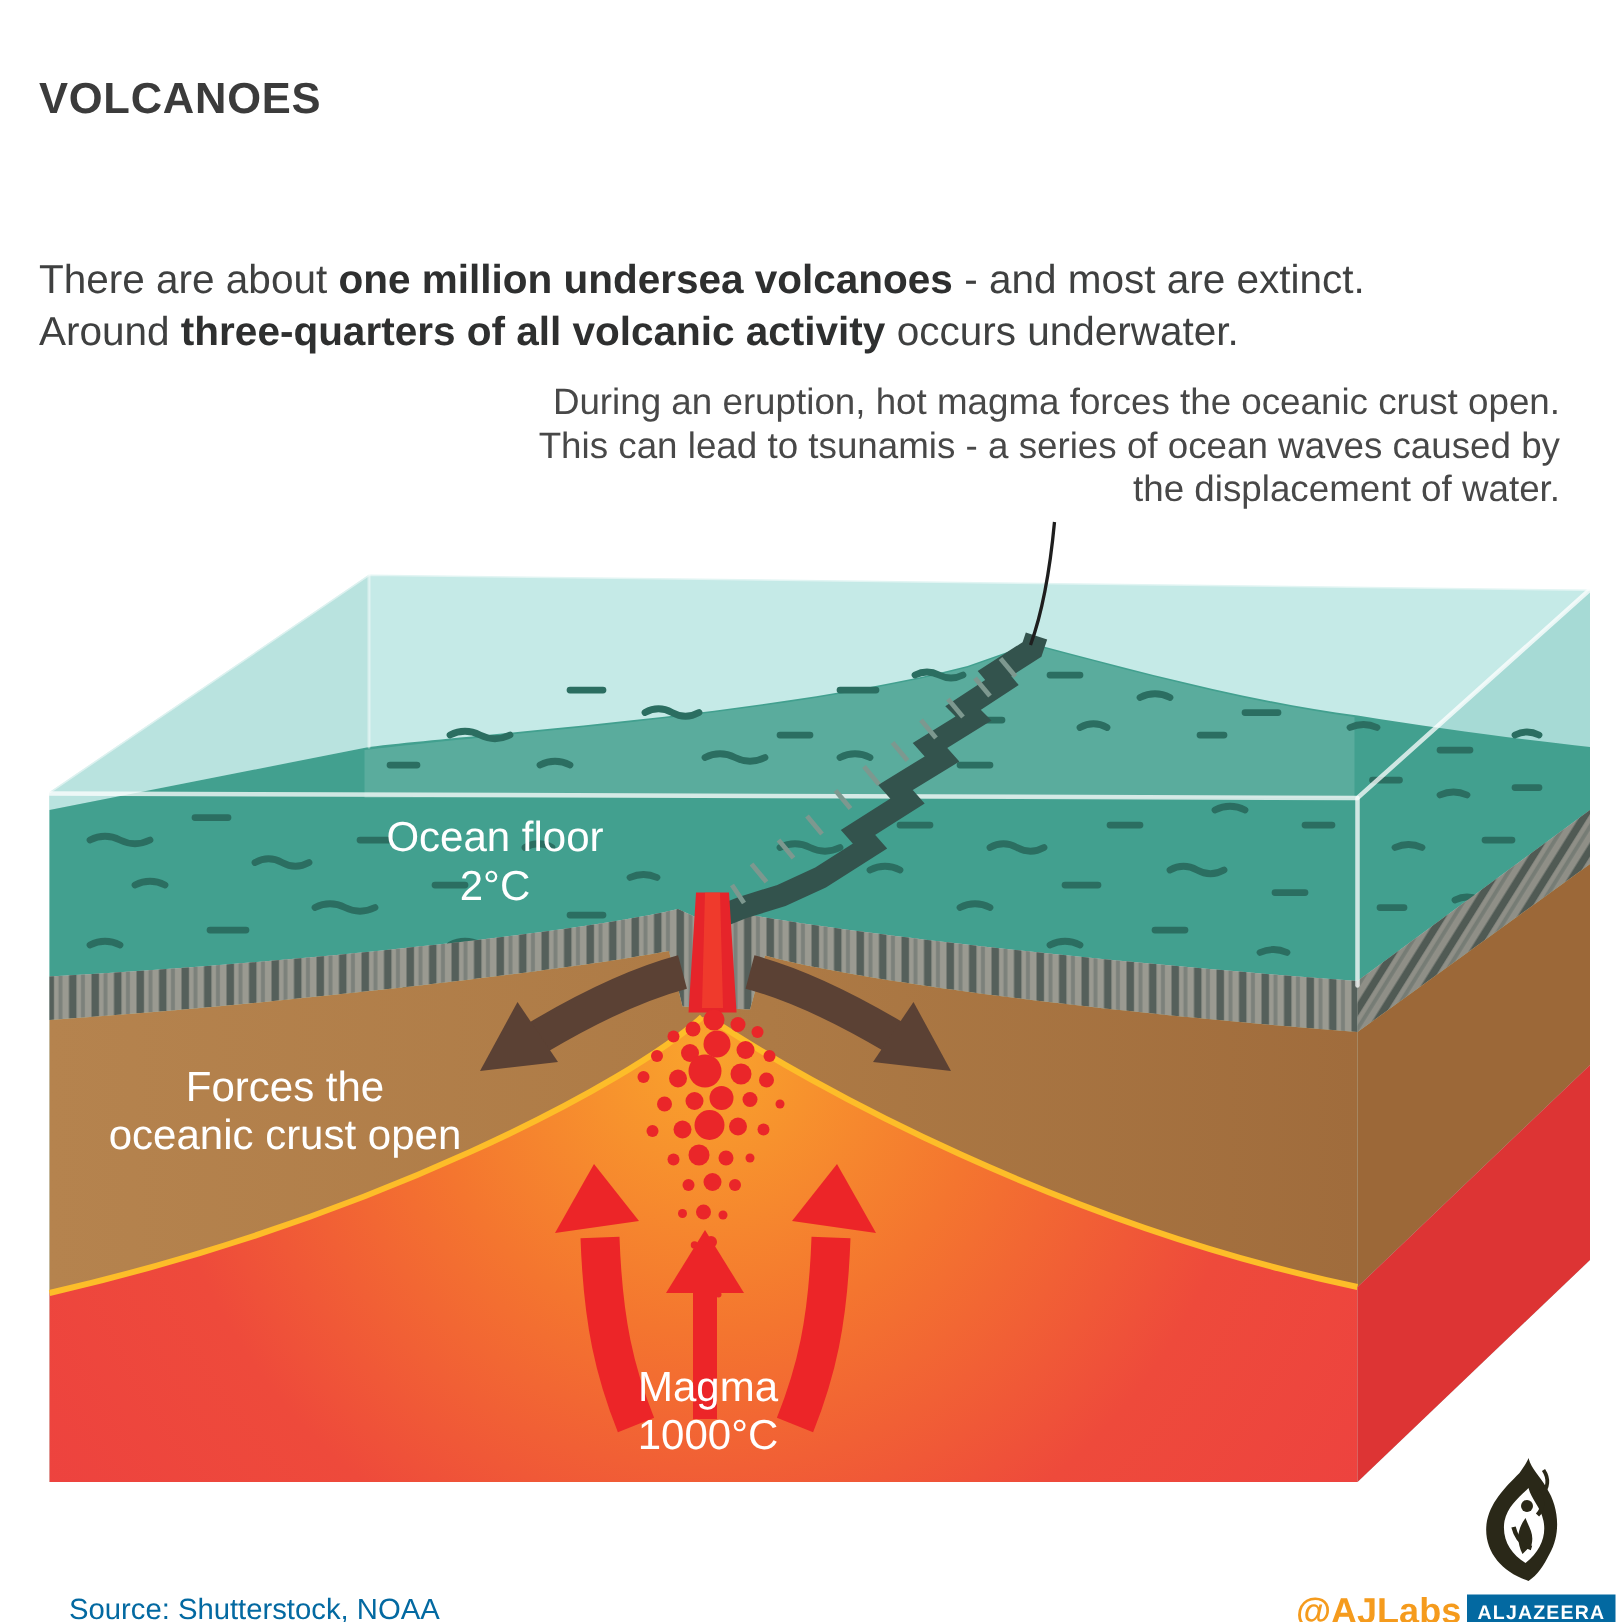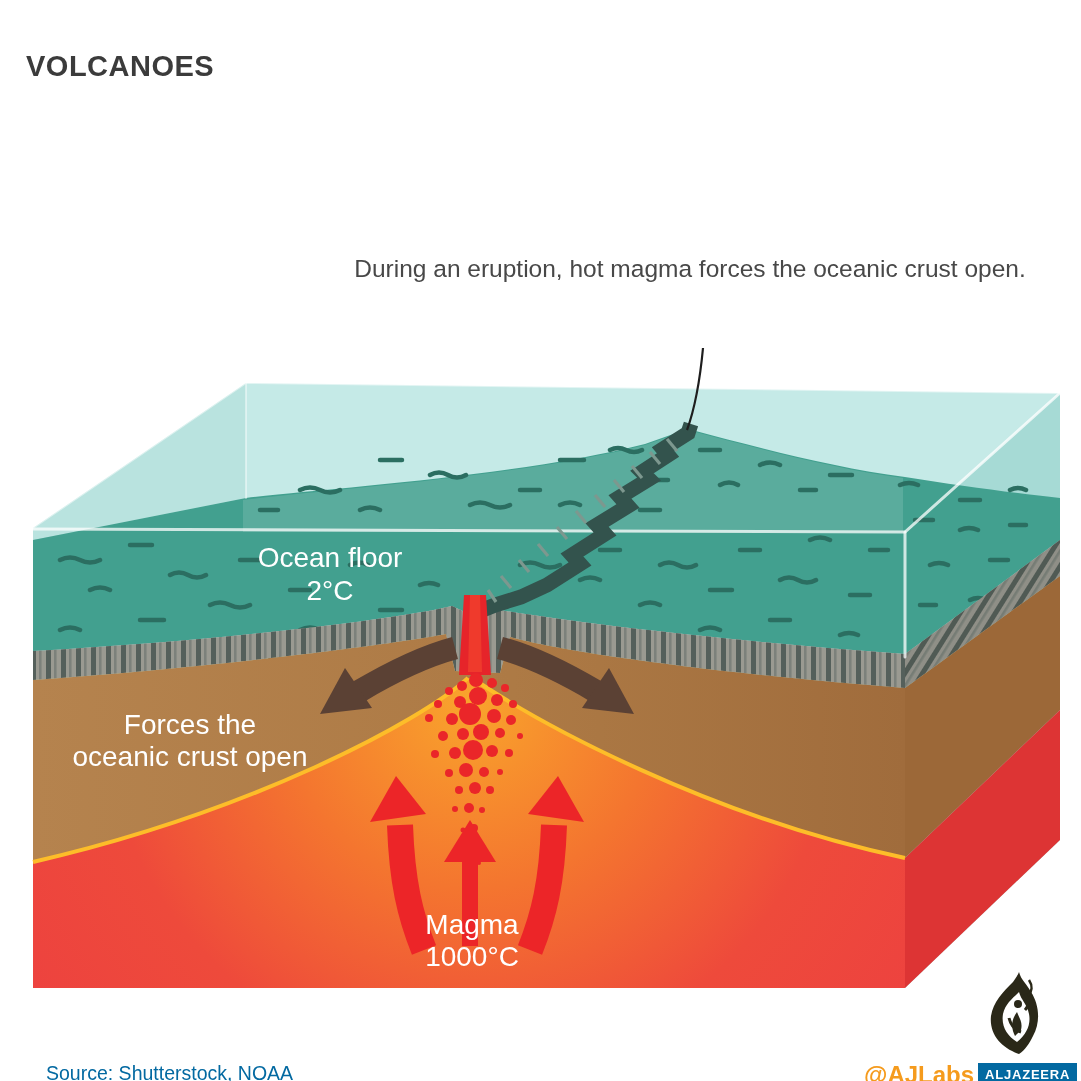--- a/index.html
+++ b/index.html
@@ -2,38 +2,39 @@
 <html><head>
 <meta charset="utf-8">
 <style>
   html,body{margin:0;padding:0;background:#ffffff;}
   .page{position:relative;width:1081px;height:1081px;background:#fff;overflow:hidden;
         font-family:"Liberation Sans",sans-serif;margin-top:20px;}
   .kicker{position:absolute;left:26px;top:30px;font-size:29px;font-weight:800;color:#3b3b3b;letter-spacing:.5px;}
   .title{position:absolute;left:24px;top:64px;font-size:47px;font-weight:300;color:#f1942d;letter-spacing:-.5px;}
   .intro{position:absolute;left:26px;top:122px;font-size:27px;line-height:35px;color:#3f4040;width:1030px;}
   .intro b{color:#2e2f2f;}
-  .annotation{position:absolute;left:340px;top:234px;width:700px;text-align:center;
+  .annotation{position:absolute;left:340px;top:234px;width:700px;text-align:right;
               font-size:24.5px;line-height:29px;color:#484848;}
   .svg-stage{position:absolute;left:0;top:0;width:1081px;height:1081px;}
   .source{position:absolute;left:46px;top:1042px;font-size:19.5px;color:#0369a1;}
   .ajlabs{position:absolute;left:864px;top:1041px;font-size:24px;font-weight:700;color:#f59b1d;text-decoration:underline;}
   .ajbox{position:absolute;left:978px;top:1043px;background:#0369a1;color:#fff;
          font-size:13px;font-weight:700;letter-spacing:.8px;padding:4px 7px;}
   svg text{font-family:"Liberation Sans",sans-serif;}
 </style>
 </head>
 <body>
 
 <div class="page">
 
   <div class="kicker">VOLCANOES</div>
 
-
-  <div class="annotation"><span>During an eruption, hot magma forces the oceanic crust open.</span><br><br></div>
+  <p class="intro"><span>There are about </span><b>one million undersea volcanoes</b><span> - and most are extinct.</span><br><span>Around </span><b>three-quarters of all volcanic activity</b><span> occurs underwater.</span></p>
+
+  <div class="annotation"><span>During an eruption, hot magma forces the oceanic crust open.</span><br><span>This can lead to tsunamis - a series of ocean waves caused by</span><br><span>the displacement of water.</span></div>
 
   <svg class="svg-stage" viewBox="0 0 1081 1081">
     <defs>
       <linearGradient id="mantleGrad" x1="33" y1="0" x2="905" y2="0" gradientUnits="userSpaceOnUse">
         <stop offset="0" stop-color="#b5834e"></stop>
         <stop offset="0.55" stop-color="#ad7a45"></stop>
         <stop offset="1" stop-color="#a06c3c"></stop>
       </linearGradient>
       <radialGradient id="chamberGrad" cx="470" cy="680" r="540" gradientUnits="userSpaceOnUse">
         <stop offset="0" stop-color="#f9a42c"></stop>

